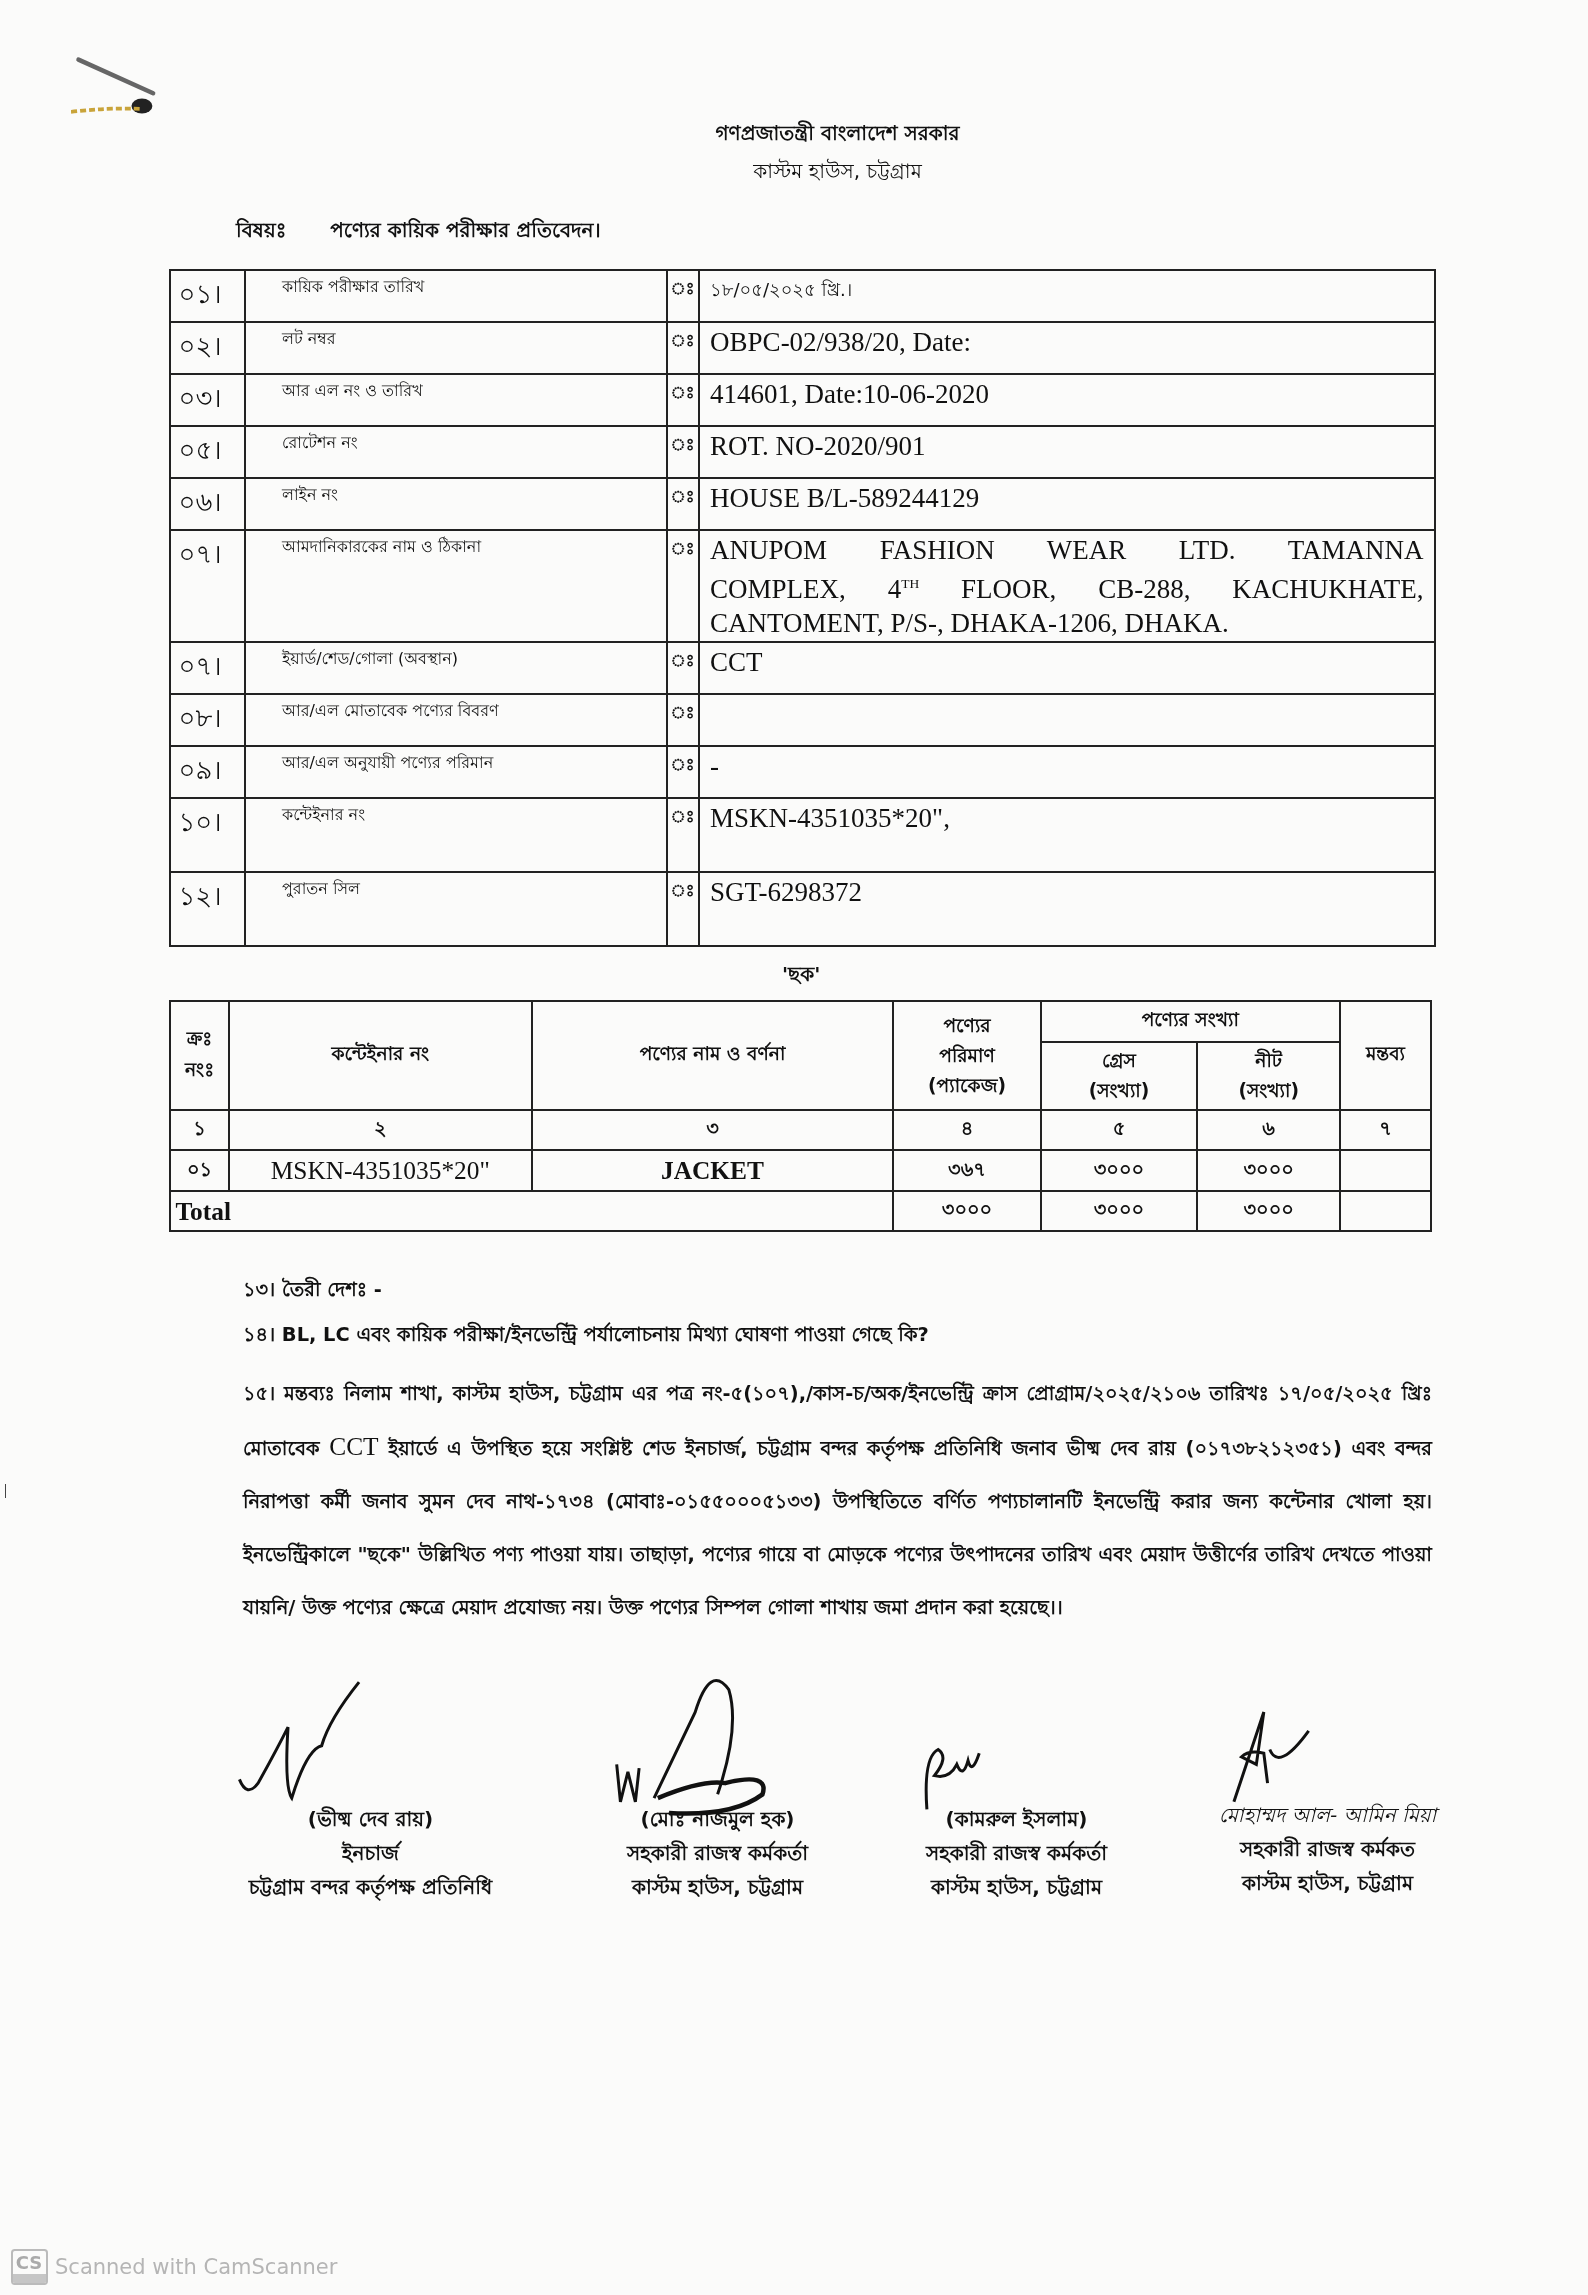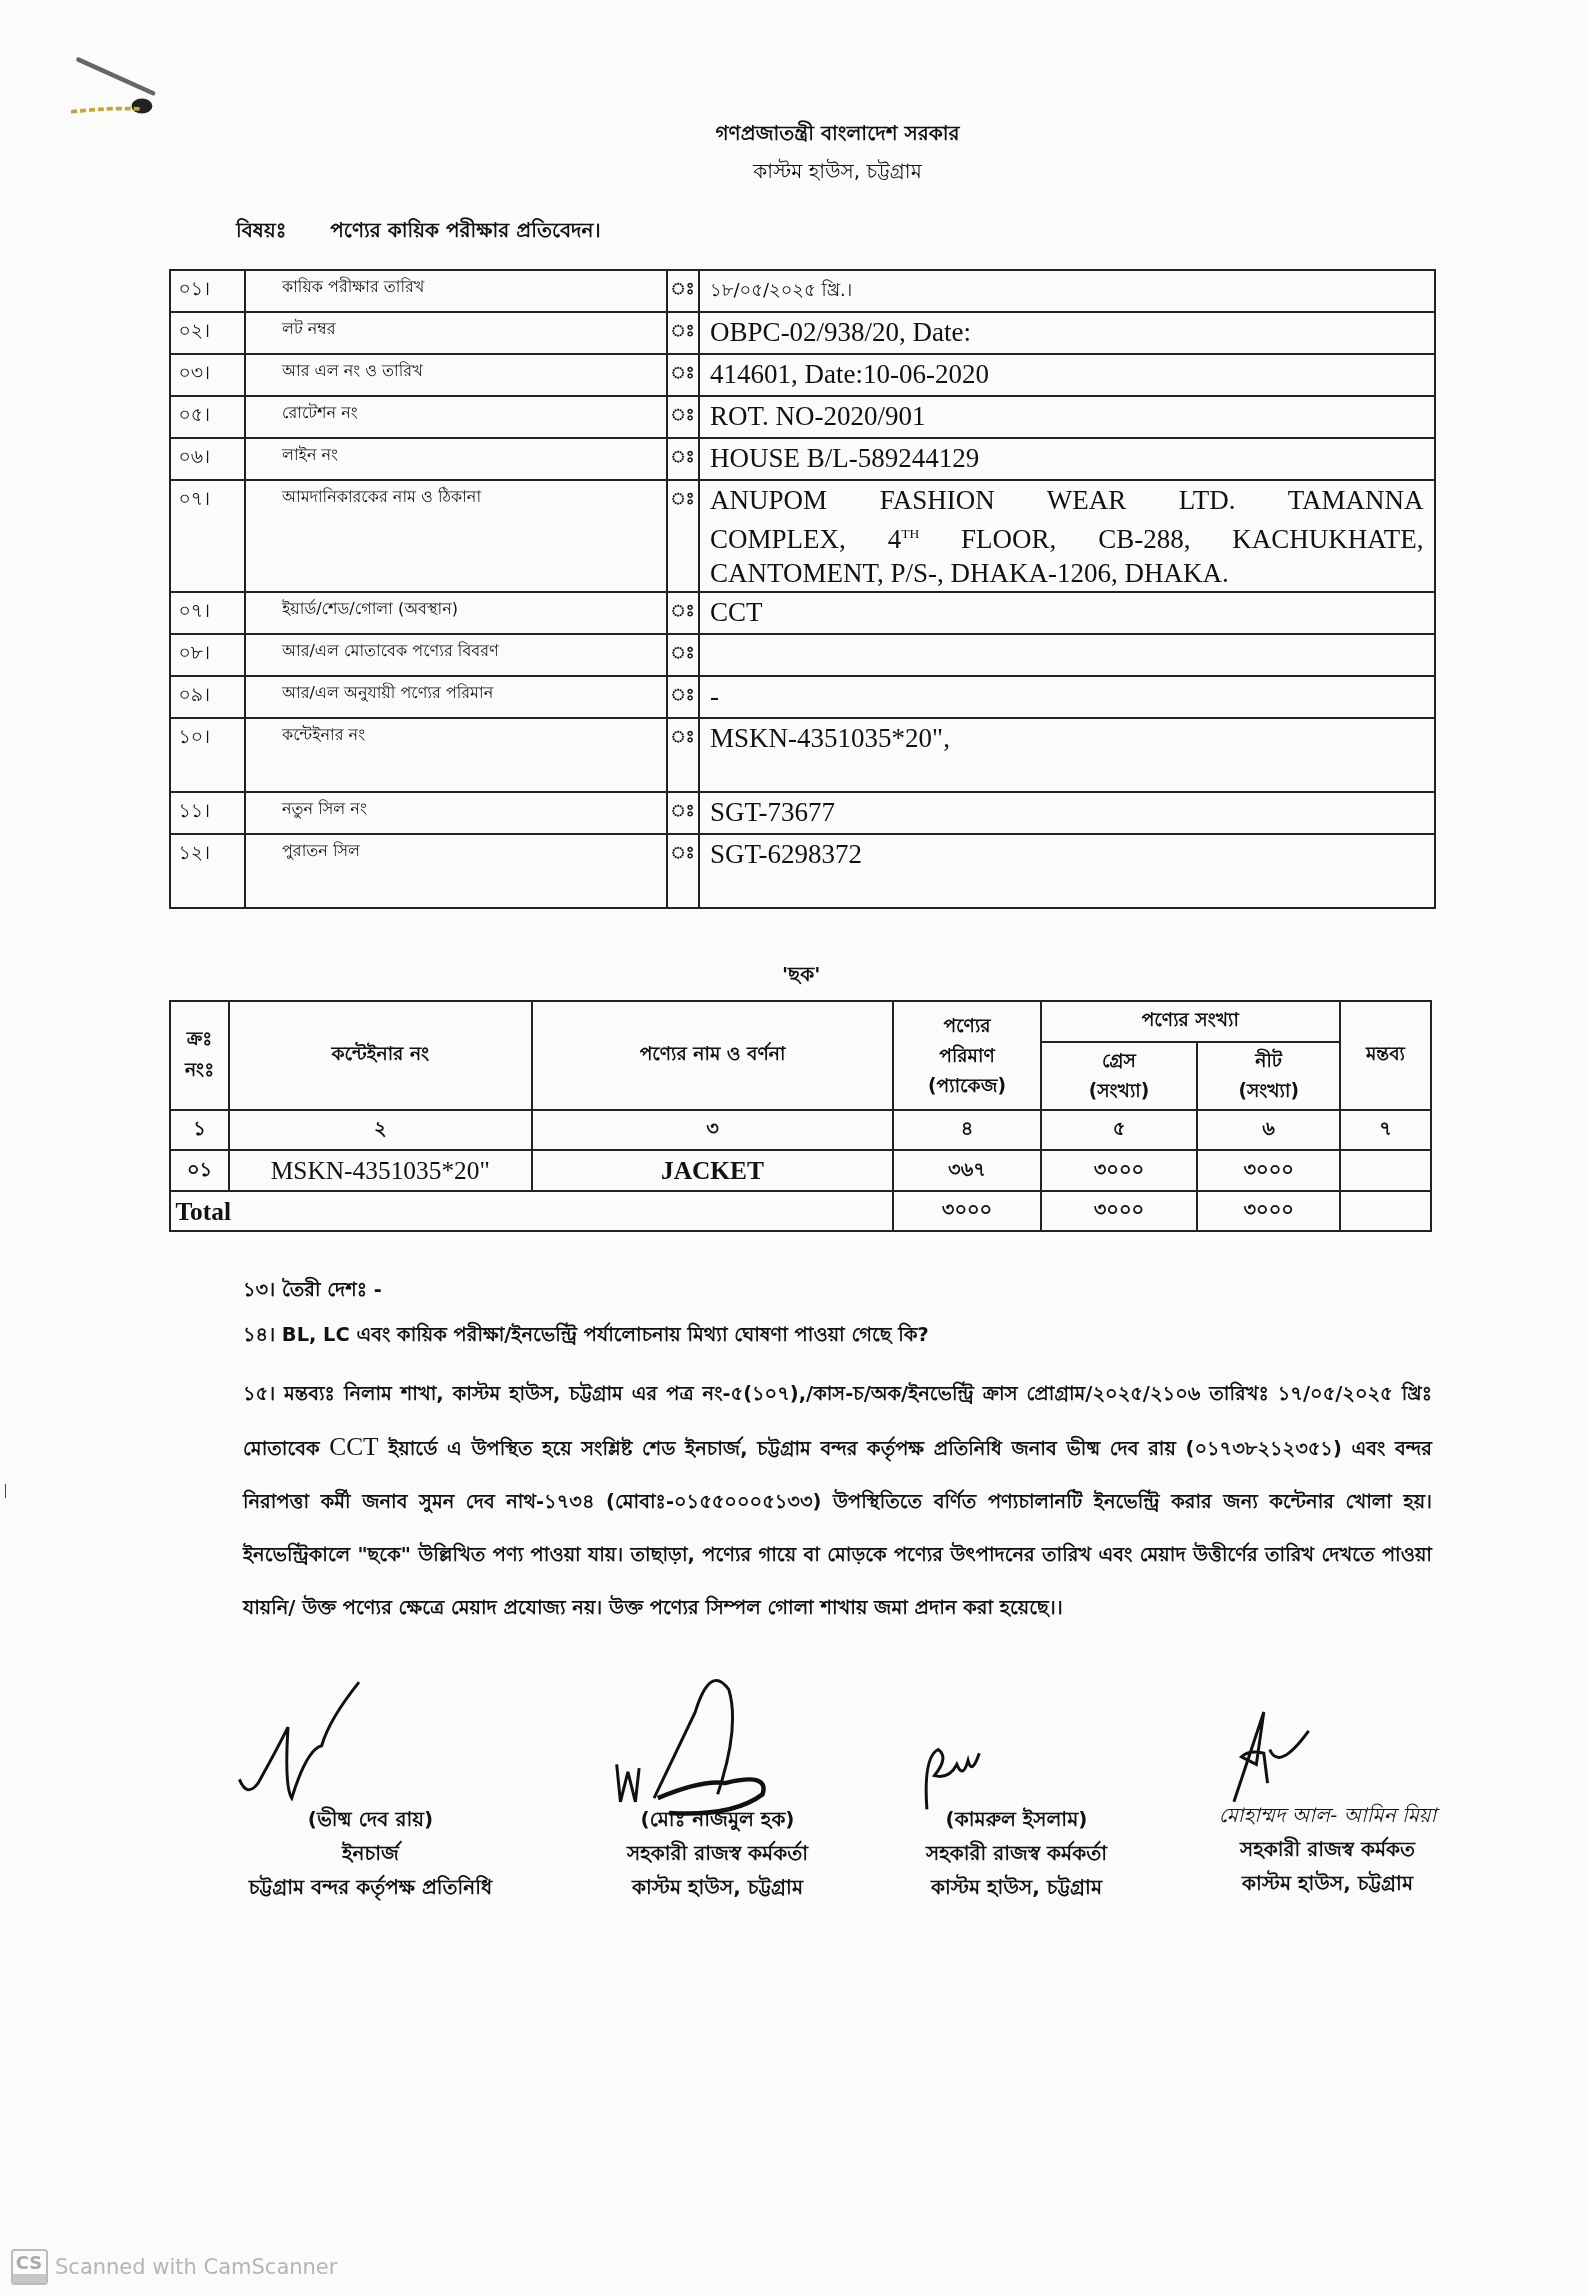--- a/index.html
+++ b/index.html
@@ -13,21 +13,21 @@
 
   .hdr { left:0; width:1589px; text-align:center; font-weight:bold; font-size:20px; }
   #hdr1 { top:118px; padding-left:86px; box-sizing:border-box; }
   #hdr2 { top:156px; padding-left:86px; box-sizing:border-box; font-weight:normal; }
   #subject { left:236px; top:215px; font-size:20px; font-weight:bold; }
   #subject .lbl { margin-right:37px; }
 
   table { border-collapse:collapse; }
   #info { position:absolute; left:169px; top:269px; width:1267px; }
   #info td { border:2.2px solid #222; font-size:16px; vertical-align:top; padding:3px 7.5px; height:31px; }
-  #info td.no { width:58px; font-size:19px; }
+  #info td.no { width:58px; font-size:26px; }
   #info td.lb { width:376px; padding-left:36px; }
   #info td.co { width:21px; text-align:center; font-size:16.4px; font-weight:bold; padding:4.5px 3px; }
   #info td.val { font-size:27px; padding:1.5px 10.5px; line-height:34px; }
   #info tr.tall td { height:63px; }
   sup { font-size:13.5px; }
 
   #chk-title { left:782px; top:959px; font-size:20px; font-weight:bold; }
 
   #goods { position:absolute; left:169px; top:1000px; width:1263px; }
   #goods td, #goods th { border:2.2px solid #222; text-align:center; font-size:18.7px; font-weight:bold; padding:3px 4.5px; }
@@ -128,26 +128,20 @@
       <td class="no bn">০৯।</td>
       <td class="lb bn">আর/এল অনুযায়ী পণ্যের পরিমান</td>
       <td class="co bn">ঃ</td>
       <td class="val en">-</td>
     </tr>
     <tr class="tall">
       <td class="no bn">১০।</td>
       <td class="lb bn">কন্টেইনার নং</td>
       <td class="co bn">ঃ</td>
       <td class="val en">MSKN-4351035*20",</td>
-    </tr>
-    <tr>
-      <td class="no bn">১১।</td>
-      <td class="lb bn">নতুন সিল নং</td>
-      <td class="co bn">ঃ</td>
-      <td class="val en">SGT-73677</td>
     </tr>
     <tr class="tall">
       <td class="no bn">১২।</td>
       <td class="lb bn">পুরাতন সিল</td>
       <td class="co bn">ঃ</td>
       <td class="val en">SGT-6298372</td>
     </tr>
   </tbody>
 </table>
 

